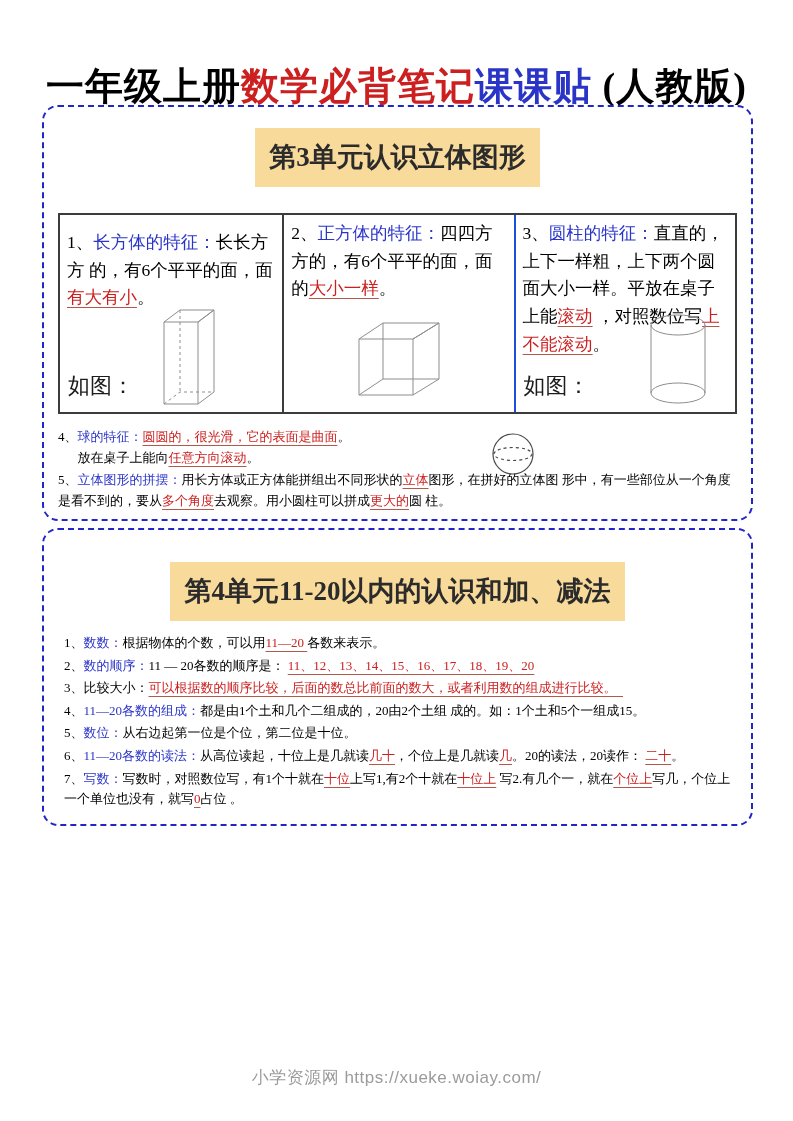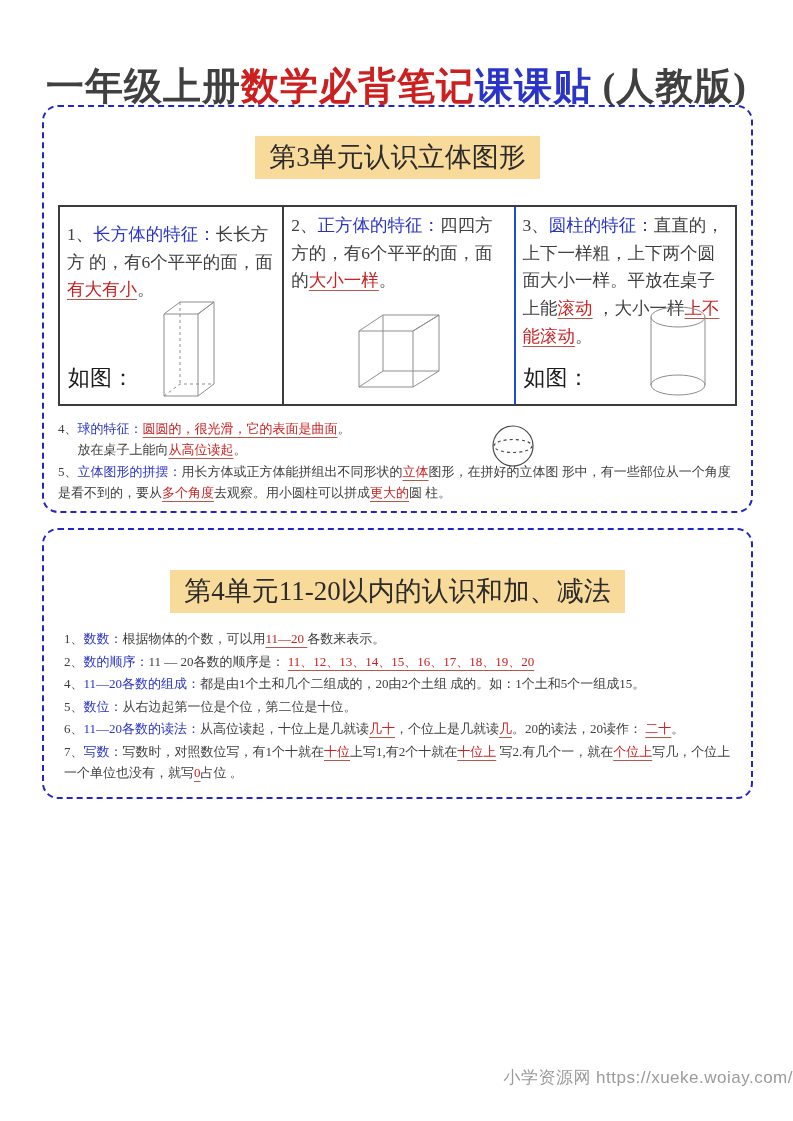--- a/index.html
+++ b/index.html
@@ -4,44 +4,44 @@
 <style>
   html,body{margin:0;padding:0;background:#ffffff;}
   .page{position:relative;width:793px;height:1121px;background:#ffffff;overflow:hidden;
         font-family:"Liberation Serif","DejaVu Serif",serif;color:#1c1c1c;}
   .title{position:absolute;top:36px;left:0;right:0;text-align:center;
          font-size:38px;font-weight:600;letter-spacing:1px;white-space:nowrap;}
   .box{position:absolute;left:42px;width:711px;border:2px dashed #2326c6;border-radius:16px;
        box-sizing:border-box;background:#fff;}
   .box1{top:105px;padding:13px 14px 8px;}
   .box2{top:528px;padding:24px 20px 14px;}
-  .sec-header{display:table;margin:16px auto;background:#f8da9b;color:#2b2b2b;
-              font-size:27px;font-weight:400;padding:4px 14px;line-height:1.3;}
+  .sec-header{display:table;margin:8px auto;background:#f8da9b;color:#2b2b2b;
+              font-size:27px;font-weight:700;padding:12px 14px;line-height:1.3;}
   .u3-table{display:flex;margin-top:26px;border:2px solid #3c3c3c;}
   .u3-cell{position:relative;box-sizing:border-box;height:197px;padding:5px 7px;
            font-size:17.5px;line-height:1.58;}
   .u3-cell.c1{width:227px;border-right:2px solid #3c3c3c;padding-top:14px;}
   .u3-cell.c2{width:234px;border-right:2px solid #1d4ed8;}
   .u3-cell.c3{width:222px;}
   .segs{white-space:pre-wrap;}
   .fig-caption{position:absolute;left:8px;bottom:8px;font-size:22px;}
   .fig-cuboid{position:absolute;left:96px;bottom:4px;}
   .fig-cube{display:block;margin:14px auto 0;}
   .fig-cylinder{position:absolute;right:26px;bottom:6px;}
   .u3-items{margin-top:13px;font-size:13px;line-height:1.58;}
   .item{position:relative;}
   .item+.item{margin-top:2px;}
   .fig-sphere{position:absolute;left:432px;top:5px;}
   .u4-items{margin-top:12px;font-size:13px;line-height:1.585;}
-  .seg-k{color:#404040;}
+  .seg-k{color:#000000;}
   .seg-b{color:#2a35c8;text-align:right;}
   .seg-r{color:#cc2020;}
   .seg-ru{color:#cc2020;text-decoration:underline;text-decoration-color:#b25a4a;
           text-underline-offset:4px;}
-  .footer{position:absolute;top:1066px;left:0;right:0;text-align:right;
+  .footer{position:absolute;top:1066px;left:0;right:0;text-align:center;
           font-family:"Liberation Sans","DejaVu Sans",sans-serif;
           font-size:17px;color:#9b9b9b;letter-spacing:.5px;}
   svg{display:block;}
 </style>
 </head>
 <body>
 
 <div class="page">
 
   <h1 class="title"><span class="seg-k">一年级上册</span><span class="seg-r">数学必背笔记</span><span class="seg-b">课课贴</span><span class="seg-k"> (人教版)</span></h1>
@@ -66,34 +66,34 @@
         <div class="segs"><span class="seg-k">2、</span><span class="seg-b">正方体的特征：</span><span class="seg-k">四四方方的，有6个平平的面，面的</span><span class="seg-ru">大小一样</span><span class="seg-k">。</span></div>
         <svg class="fig-cube" width="96" height="84" viewBox="0 0 96 84" fill="none" stroke="#8d8d8d" stroke-width="1">
           <path d="M8 22 H62 V78 H8 Z"></path>
           <path d="M8 22 L32 6 L88 6 L62 22"></path>
           <path d="M62 22 L88 6 L88 62 L62 78"></path>
           <path d="M8 78 L32 62 L88 62 M32 6 L32 62"></path>
         </svg>
       </div>
 
       <div class="u3-cell c3">
-        <div class="segs"><span class="seg-k">3、</span><span class="seg-b">圆柱的特征：</span><span class="seg-k">直直的，上下一样粗，上下两个圆 面大小一样。平放在桌子  上能</span><span class="seg-ru">滚动</span><span class="seg-k"> ，大小一样</span><span class="seg-ru">上不能滚动</span><span class="seg-k">。</span></div>
+        <div class="segs"><span class="seg-k">3、</span><span class="seg-b">圆柱的特征：</span><span class="seg-k">直直的，上下一样粗，上下两个圆 面大小一样。平放在桌子  上能</span><span class="seg-ru">滚动</span><span class="seg-k"> ，对照数位写</span><span class="seg-ru">上不能滚动</span><span class="seg-k">。</span></div>
         <div class="fig-caption">如图：</div>
         <svg class="fig-cylinder" width="62" height="94" viewBox="0 0 62 94" fill="none" stroke="#8d8d8d" stroke-width="1">
           <ellipse cx="31" cy="13" rx="27" ry="10"></ellipse>
           <path d="M4 13 V81 M58 13 V81"></path>
           <ellipse cx="31" cy="81" rx="27" ry="10"></ellipse>
         </svg>
       </div>
     </div>
 
     <div class="u3-items">
       <div class="item">
         <span class="segs"><span class="seg-k">4、</span><span class="seg-b">球的特征：</span><span class="seg-ru">圆圆的，很光滑，它的表面是曲面</span><span class="seg-k">。
-      放在桌子上能向</span><span class="seg-ru">从高位读起</span><span class="seg-k">。</span></span>
+      放在桌子上能向</span><span class="seg-ru">任意方向滚动</span><span class="seg-k">。</span></span>
         <svg class="fig-sphere" width="46" height="44" viewBox="0 0 46 44" fill="none" stroke="#4a4a4a" stroke-width="1.2">
           <circle cx="23" cy="22" r="20"></circle>
           <ellipse cx="23" cy="22" rx="19" ry="6.5" stroke-dasharray="3 3"></ellipse>
         </svg>
       </div>
       <div class="item">
         <span class="segs"><span class="seg-k">5、</span><span class="seg-b">立体图形的拼摆：</span><span class="seg-k">用长方体或正方体能拼组出不同形状的</span><span class="seg-ru">立体</span><span class="seg-k">图形，在拼好的立体图 形中，有一些部位从一个角度是看不到的，要从</span><span class="seg-ru">多个角度</span><span class="seg-k">去观察。用小圆柱可以拼成</span><span class="seg-ru">更大的</span><span class="seg-k">圆 柱。</span></span>
       </div>
     </div>
   </section>
@@ -102,20 +102,23 @@
     <div class="sec-header">第4单元11-20以内的认识和加、减法</div>
 
     <div class="u4-items">
       <div class="item">
         <span class="segs"><span class="seg-k">1、</span><span class="seg-b">数数：</span><span class="seg-k">根据物体的个数，可以用</span><span class="seg-ru">11—20 </span><span class="seg-k">各数来表示。</span></span>
       </div>
       <div class="item">
         <span class="segs"><span class="seg-k">2、</span><span class="seg-b">数的顺序：</span><span class="seg-k">11 — 20各数的顺序是： </span><span class="seg-ru">11、12、13、14、15、16、17、18、19、20</span></span>
       </div>
       <div class="item">
+        <span class="segs"><span class="seg-k">3、比较大小：</span><span class="seg-ru">可以根据数的顺序比较，后面的数总比前面的数大，或者利用数的组成进行比较。  </span></span>
+      </div>
+      <div class="item">
         <span class="segs"><span class="seg-k">4、</span><span class="seg-b">11—20各数的组成：</span><span class="seg-k">都是由1个土和几个二组成的，20由2个土组 成的。如：1个土和5个一组成15。</span></span>
       </div>
       <div class="item">
         <span class="segs"><span class="seg-k">5、</span><span class="seg-b">数位：</span><span class="seg-k">从右边起第一位是个位，第二位是十位。</span></span>
       </div>
       <div class="item">
         <span class="segs"><span class="seg-k">6、</span><span class="seg-b">11—20各数的读法：</span><span class="seg-k">从高位读起，十位上是几就读</span><span class="seg-ru">几十</span><span class="seg-k">，个位上是几就读</span><span class="seg-ru">几</span><span class="seg-k">。20的读法，20读作： </span><span class="seg-ru">二十</span><span class="seg-k">。</span></span>
       </div>
       <div class="item">
         <span class="segs"><span class="seg-k">7、</span><span class="seg-b">写数：</span><span class="seg-k">写数时，对照数位写，有1个十就在</span><span class="seg-ru">十位</span><span class="seg-k">上写1,有2个十就在</span><span class="seg-ru">十位上</span><span class="seg-k"> 写2.有几个一，就在</span><span class="seg-ru">个位上</span><span class="seg-k">写几，个位上一个单位也没有，就写</span><span class="seg-ru">0</span><span class="seg-k">占位 。</span></span>

